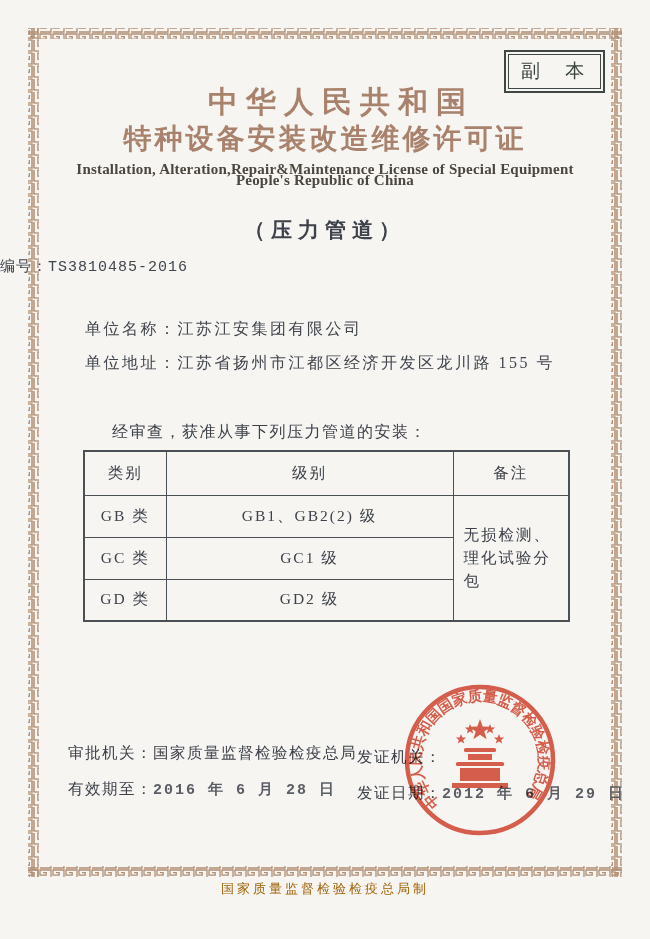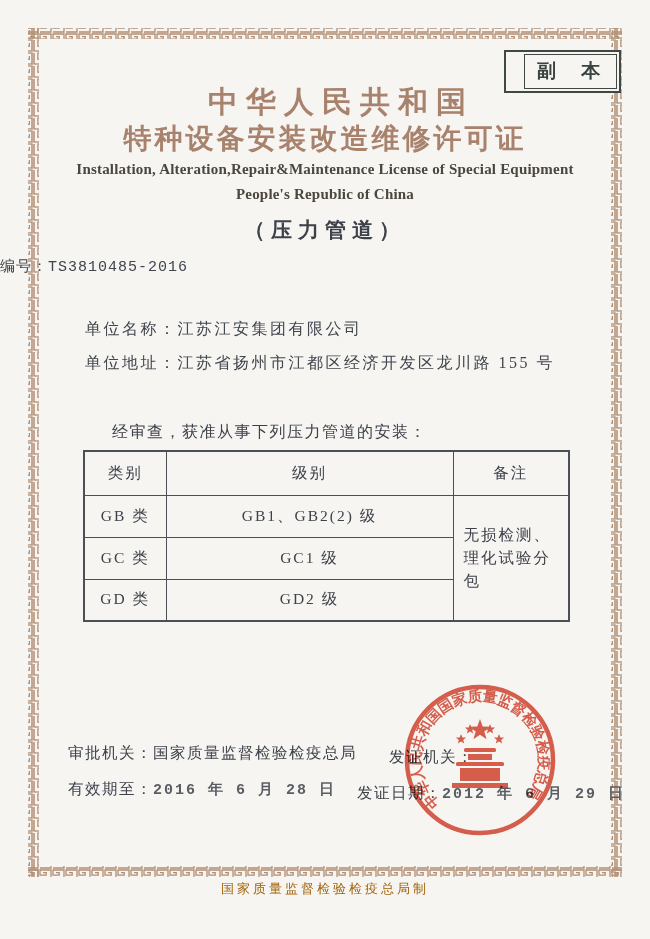--- a/index.html
+++ b/index.html
@@ -10,30 +10,29 @@
   }
   .frame-svg{position:absolute; left:0; top:0; z-index:0;}
   .abs{position:absolute;}
   .centered{left:0; width:650px; text-align:center;}
 
   .copy-box{
     left:504px; top:50px; border:2.5px solid #3f4844; padding:2px; background:#f6f5f2;
   }
   .copy-box-inner{
     border:1.5px solid #3f4844; padding:3px 6px 4px 12px;
-    font-size:19px; font-weight:bold; letter-spacing:10px; color:#394440;
+    font-size:19px; font-weight:normal; letter-spacing:10px; color:#394440;
     font-family:"Liberation Sans", sans-serif;
-    margin-left:16px;
   }
 
   .title-cn1{top:82px; font-size:30px; font-weight:bold; letter-spacing:8px; color:#a8826c;margin-left:16px;}
   .title-cn2{top:120px; font-size:28px; font-weight:bold; letter-spacing:3px; color:#a8826c;}
   .title-en{font-size:15px; font-weight:bold; color:#4b463e; letter-spacing:.2px;}
   .title-en1{top:161px;}
-  .title-en2{top:186px;}
+  .title-en2{top:172px;}
   .scope{top:216px; font-size:21px; font-weight:bold; letter-spacing:6px; color:#3d4149;}
   .serial-line{top:257px; left:0; width:575px; text-align:left; font-size:15px; letter-spacing:1px;}
   .serial-number{font-family:"Liberation Mono", monospace; font-size:15px; color:#41454d;}
 
   .info-line{left:85px; font-size:16px; letter-spacing:2.5px; color:#41454d;}
   .info-name{top:319px;font-family:Liberation Serif, serif;}
   .info-addr{top:353px;}
 
   .grant-line{left:112px; top:422px; font-size:16px; letter-spacing:1.5px;}
 
@@ -47,21 +46,21 @@
     letter-spacing:2px; padding:0;
   }
   table.license{border:2px solid #4b5055;}
   .col-cat{width:82px;} .col-grade{width:287px;} .col-remark{width:116px;}
   tr.hrow{height:44px;margin-top:17px;} tr.drow{height:42px;}
   .remark-block{text-align:left; padding-left:10px; line-height:1.5;}
 
   .footer-line{font-size:15.5px; letter-spacing:1.5px; color:#3d4149;}
   .f-approval{left:68px; top:743px;}
   .f-valid{left:68px; top:779px;}
-  .f-issuer{left:357px; top:747px;margin-left:32px;}
+  .f-issuer{left:357px; top:747px;}
   .f-issuedate{left:357px; top:783px;}
   .fill-value{
     font-family:Liberation Mono, monospace; font-weight:bold;
     color:#5a5e64; font-size:15px; letter-spacing:2px;
   }
 
   .seal-svg{left:398px; top:678px; z-index:5; mix-blend-mode:multiply; opacity:.9;}
 
   .made-by{top:880px; font-size:13px; letter-spacing:3px; color:#a16207;}
 </style>

